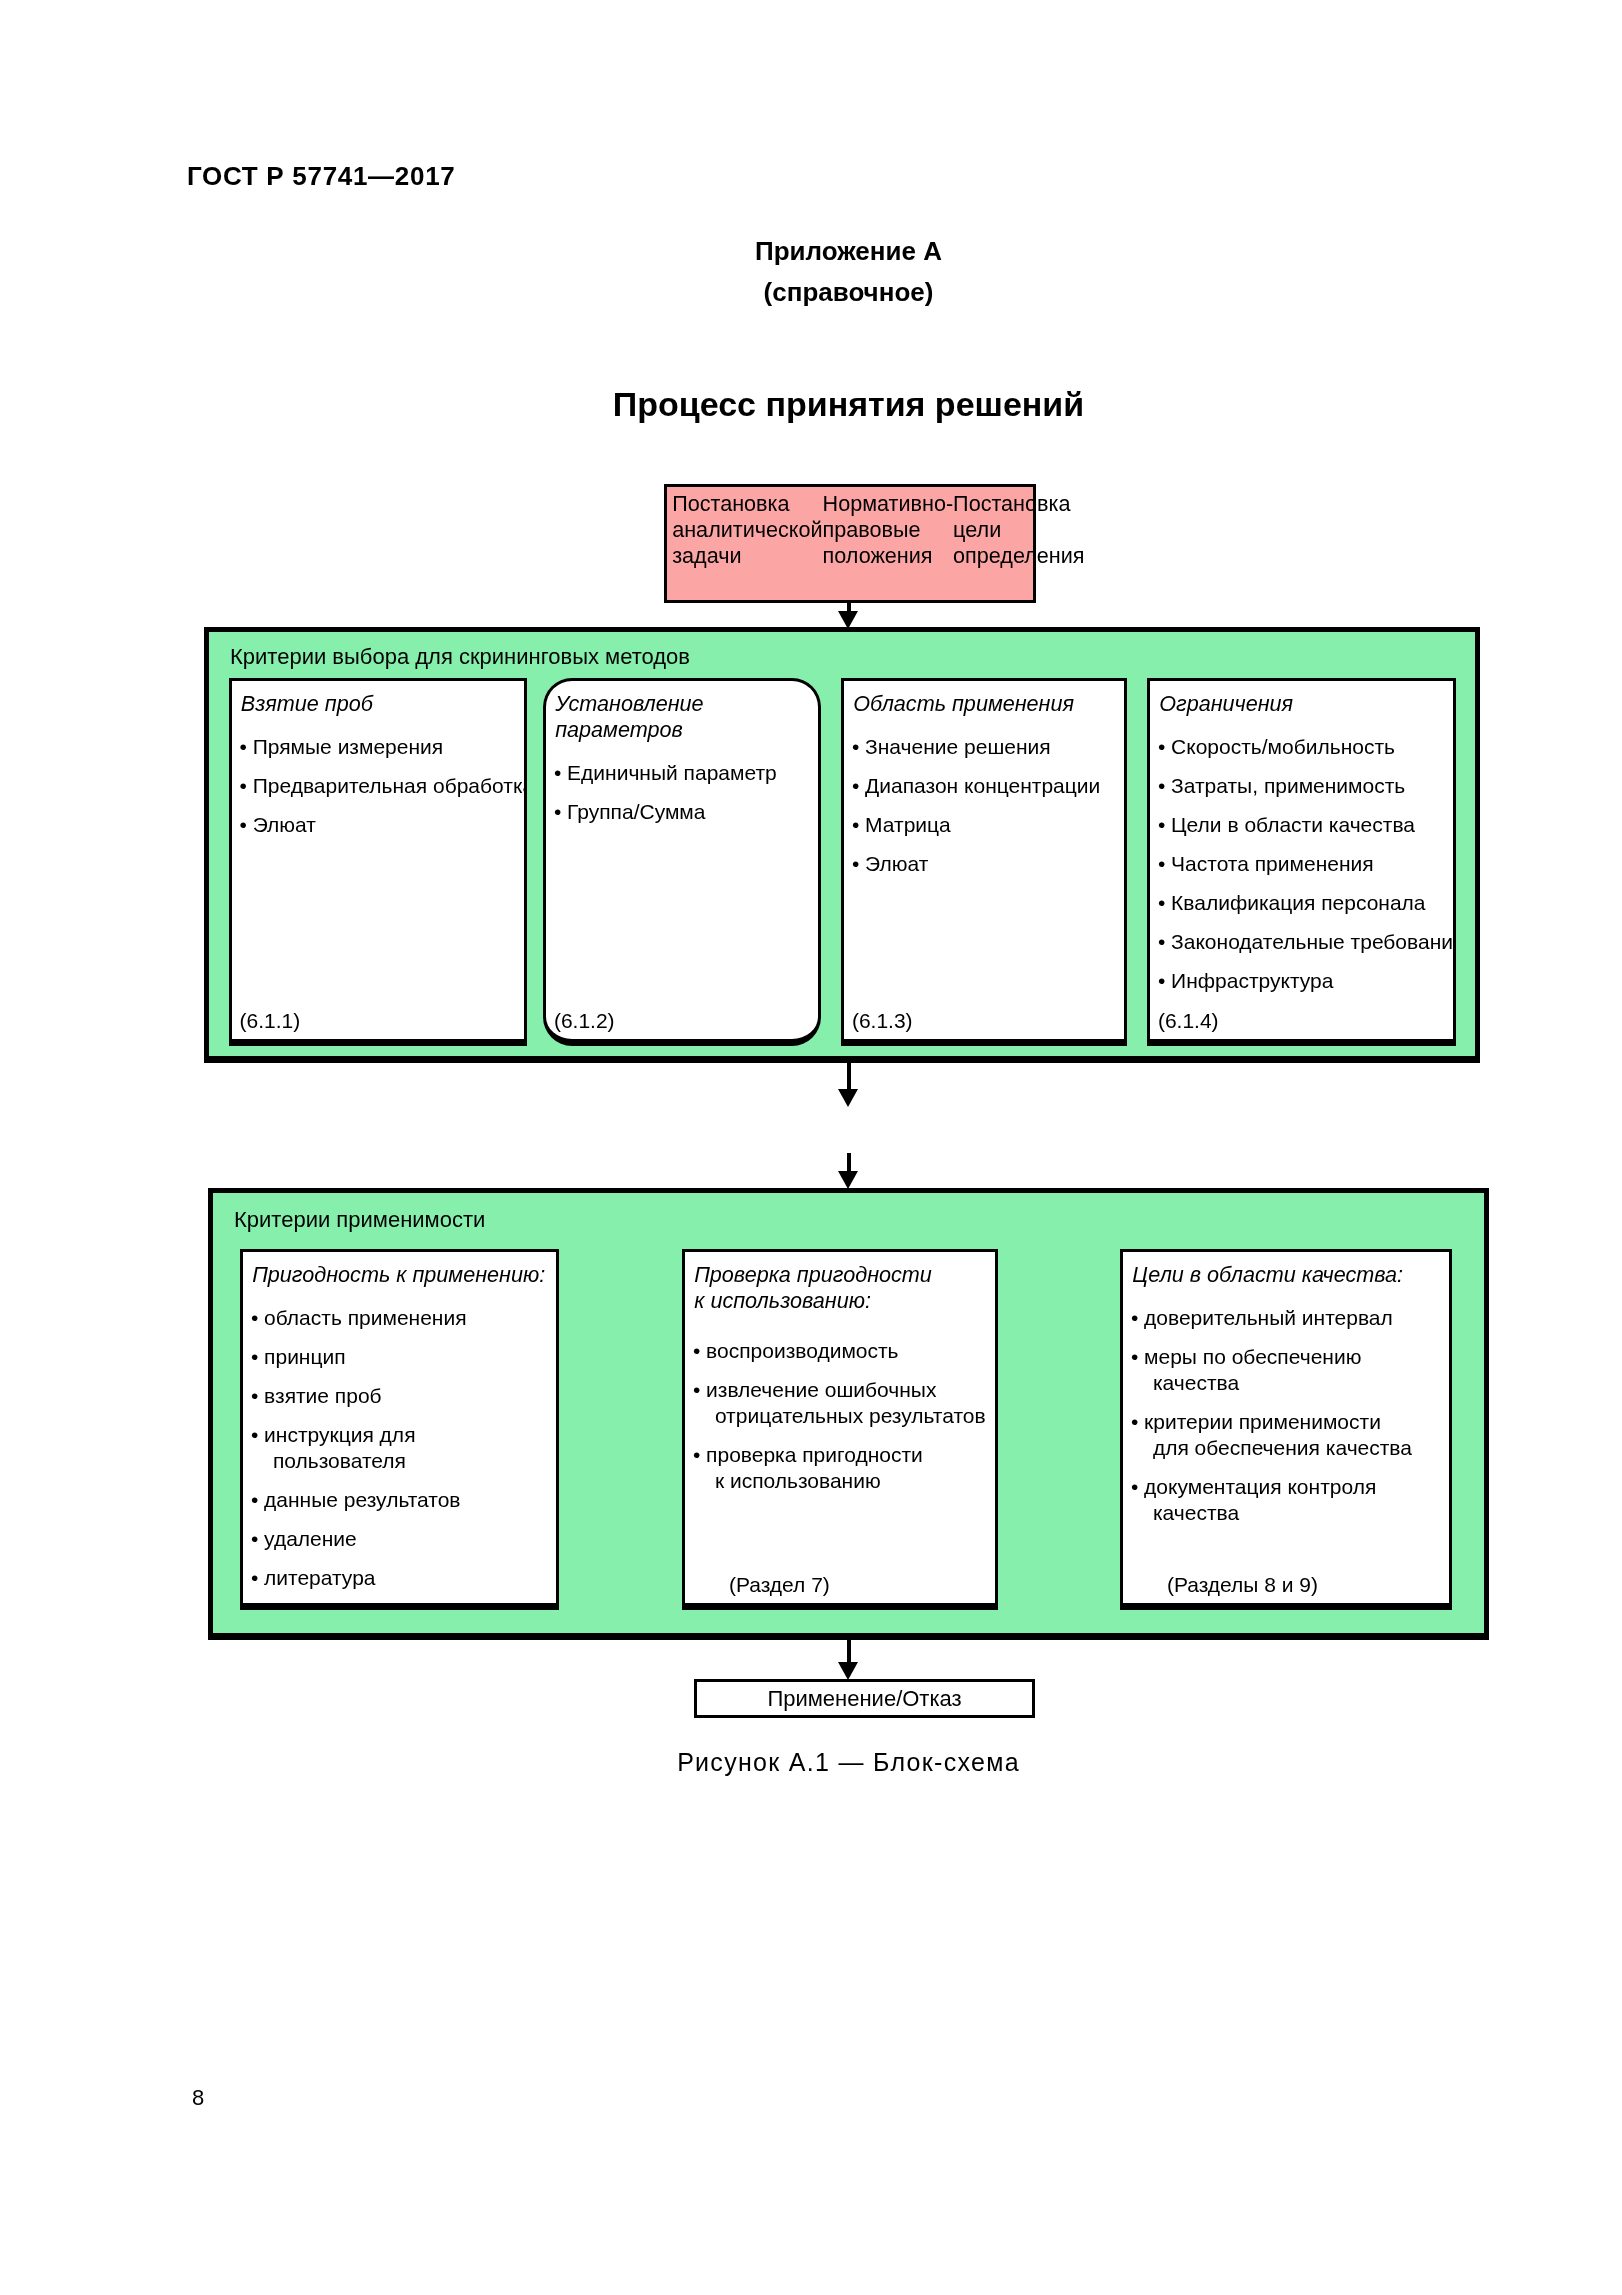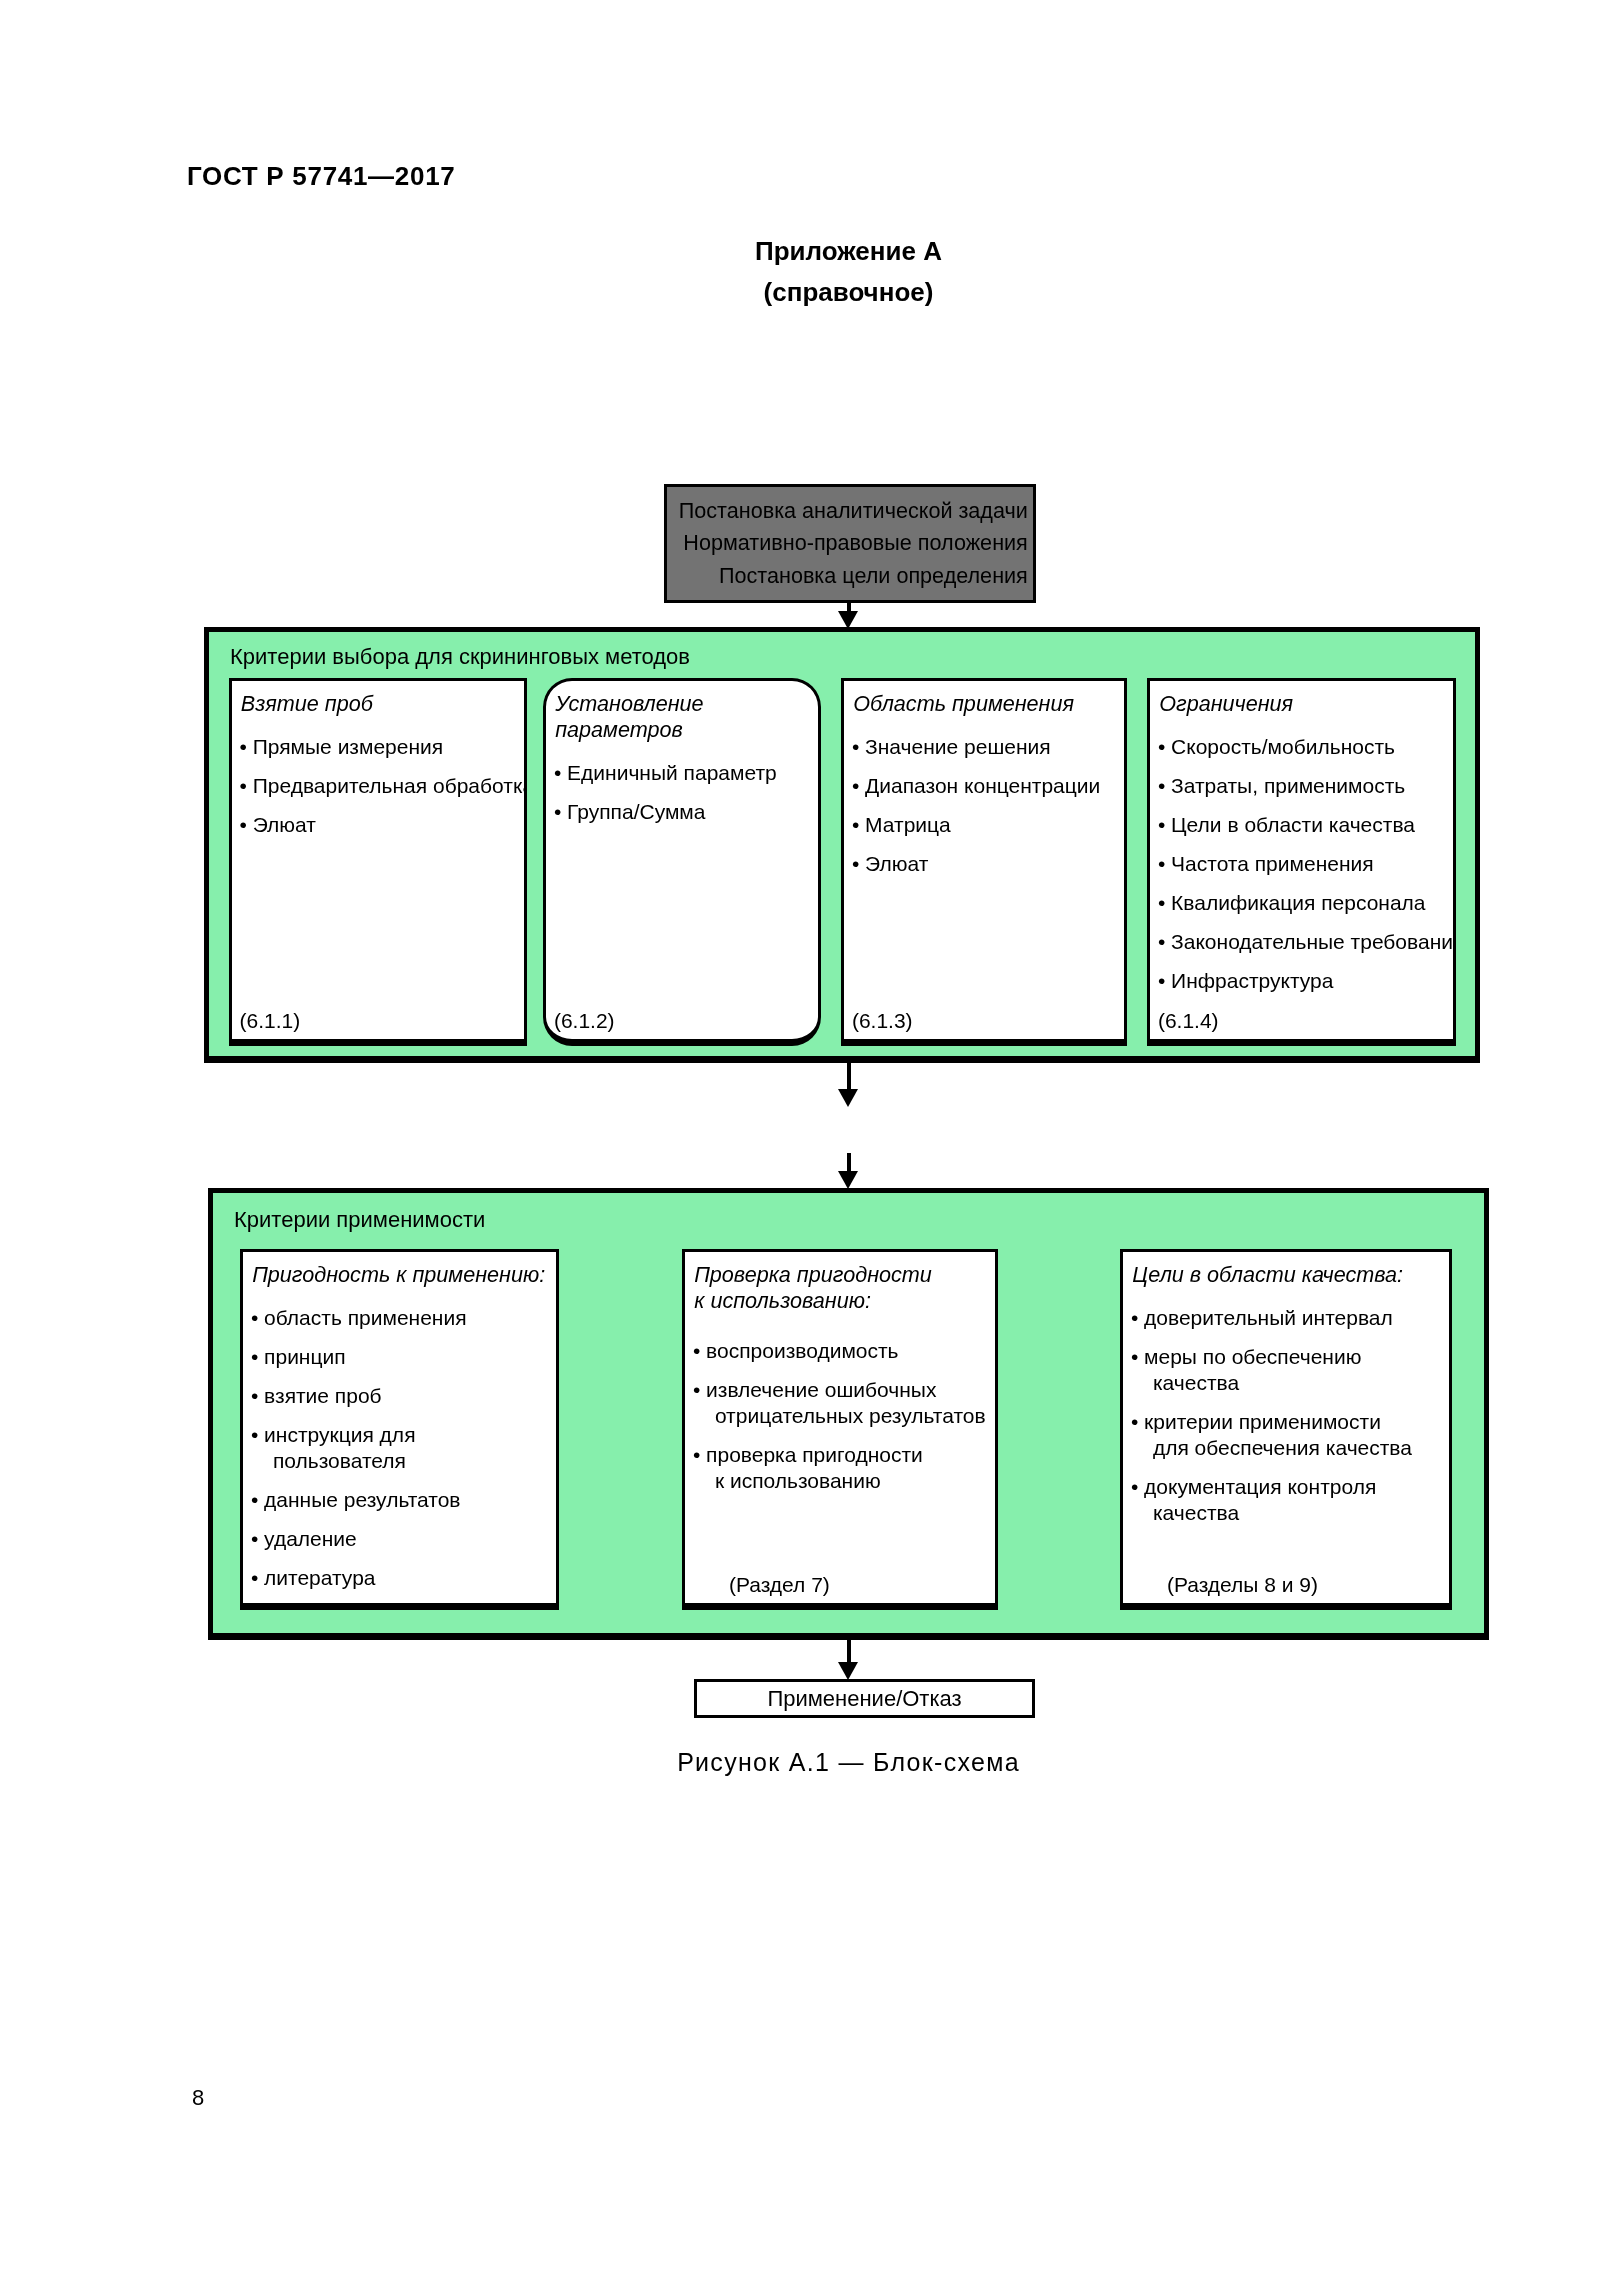--- a/index.html
+++ b/index.html
@@ -13,23 +13,23 @@
   .doc-number { left:187px; top:161px; font-size:26px; font-weight:bold; letter-spacing:0.7px; }
   .appendix-label { top:236px; font-size:26px; font-weight:bold; }
   .appendix-note  { top:277px; font-size:26px; font-weight:bold; }
   .page-title     { top:385px; font-size:34px; font-weight:bold; }
   .figure-caption { top:1748px; font-size:25px; letter-spacing:1.3px; }
   .page-number    { left:192px; top:2085px; font-size:22px; }
 
   
   .start-box {
     left:664px; top:484px; width:372px; height:119px;
-    border:3.9px solid #000; background:#737373;
-    display:flex; flex-direction:column; justify-content:space-evenly;
-    text-align:right; font-size:21.6px; padding:3.9px 5.2px;
+    border:3.9px solid #000; background:#fca5a5;
+    display:flex; flex-direction:row; justify-content:space-evenly;
+    text-align:left; font-size:21.6px; padding:3.9px 5.2px;
   }
   .outer-box { border:5.2px solid #000; border-bottom-width:7.9px; background:#86efac; }
   .outer-box-1 { left:204px; top:627px;  width:1276px; height:436px; }
   .outer-box-2 { left:208px; top:1188px; width:1281px; height:452px; }
   .outer-title { position:absolute; left:21px; font-size:22px; line-height:26px; white-space:nowrap; }
   .outer-box-1 .outer-title { top:11.8px; }
   .outer-box-2 .outer-title { top:14.4px; }
 
   .sub-box {
     position:absolute; box-sizing:border-box; background:#fff;
@@ -78,20 +78,21 @@
   .a4l { top:1640px; height:23.6px; } .a4h { top:1662px; }
 </style>
 </head>
 <body>
 
 <div class="canvas">
 
   <div class="abs doc-number">ГОСТ Р 57741—2017</div>
   <div class="abs centered appendix-label">Приложение А</div>
   <div class="abs centered appendix-note">(справочное)</div>
+  <div class="abs centered page-title">Процесс принятия решений</div>
 
   <div class="abs start-box">
     <div>Постановка аналитической задачи</div>
     <div>Нормативно-правовые положения</div>
     <div>Постановка цели определения</div>
   </div>
 
   <div class="vline a1l"></div>
   <div class="ahead a1h"></div>
 

